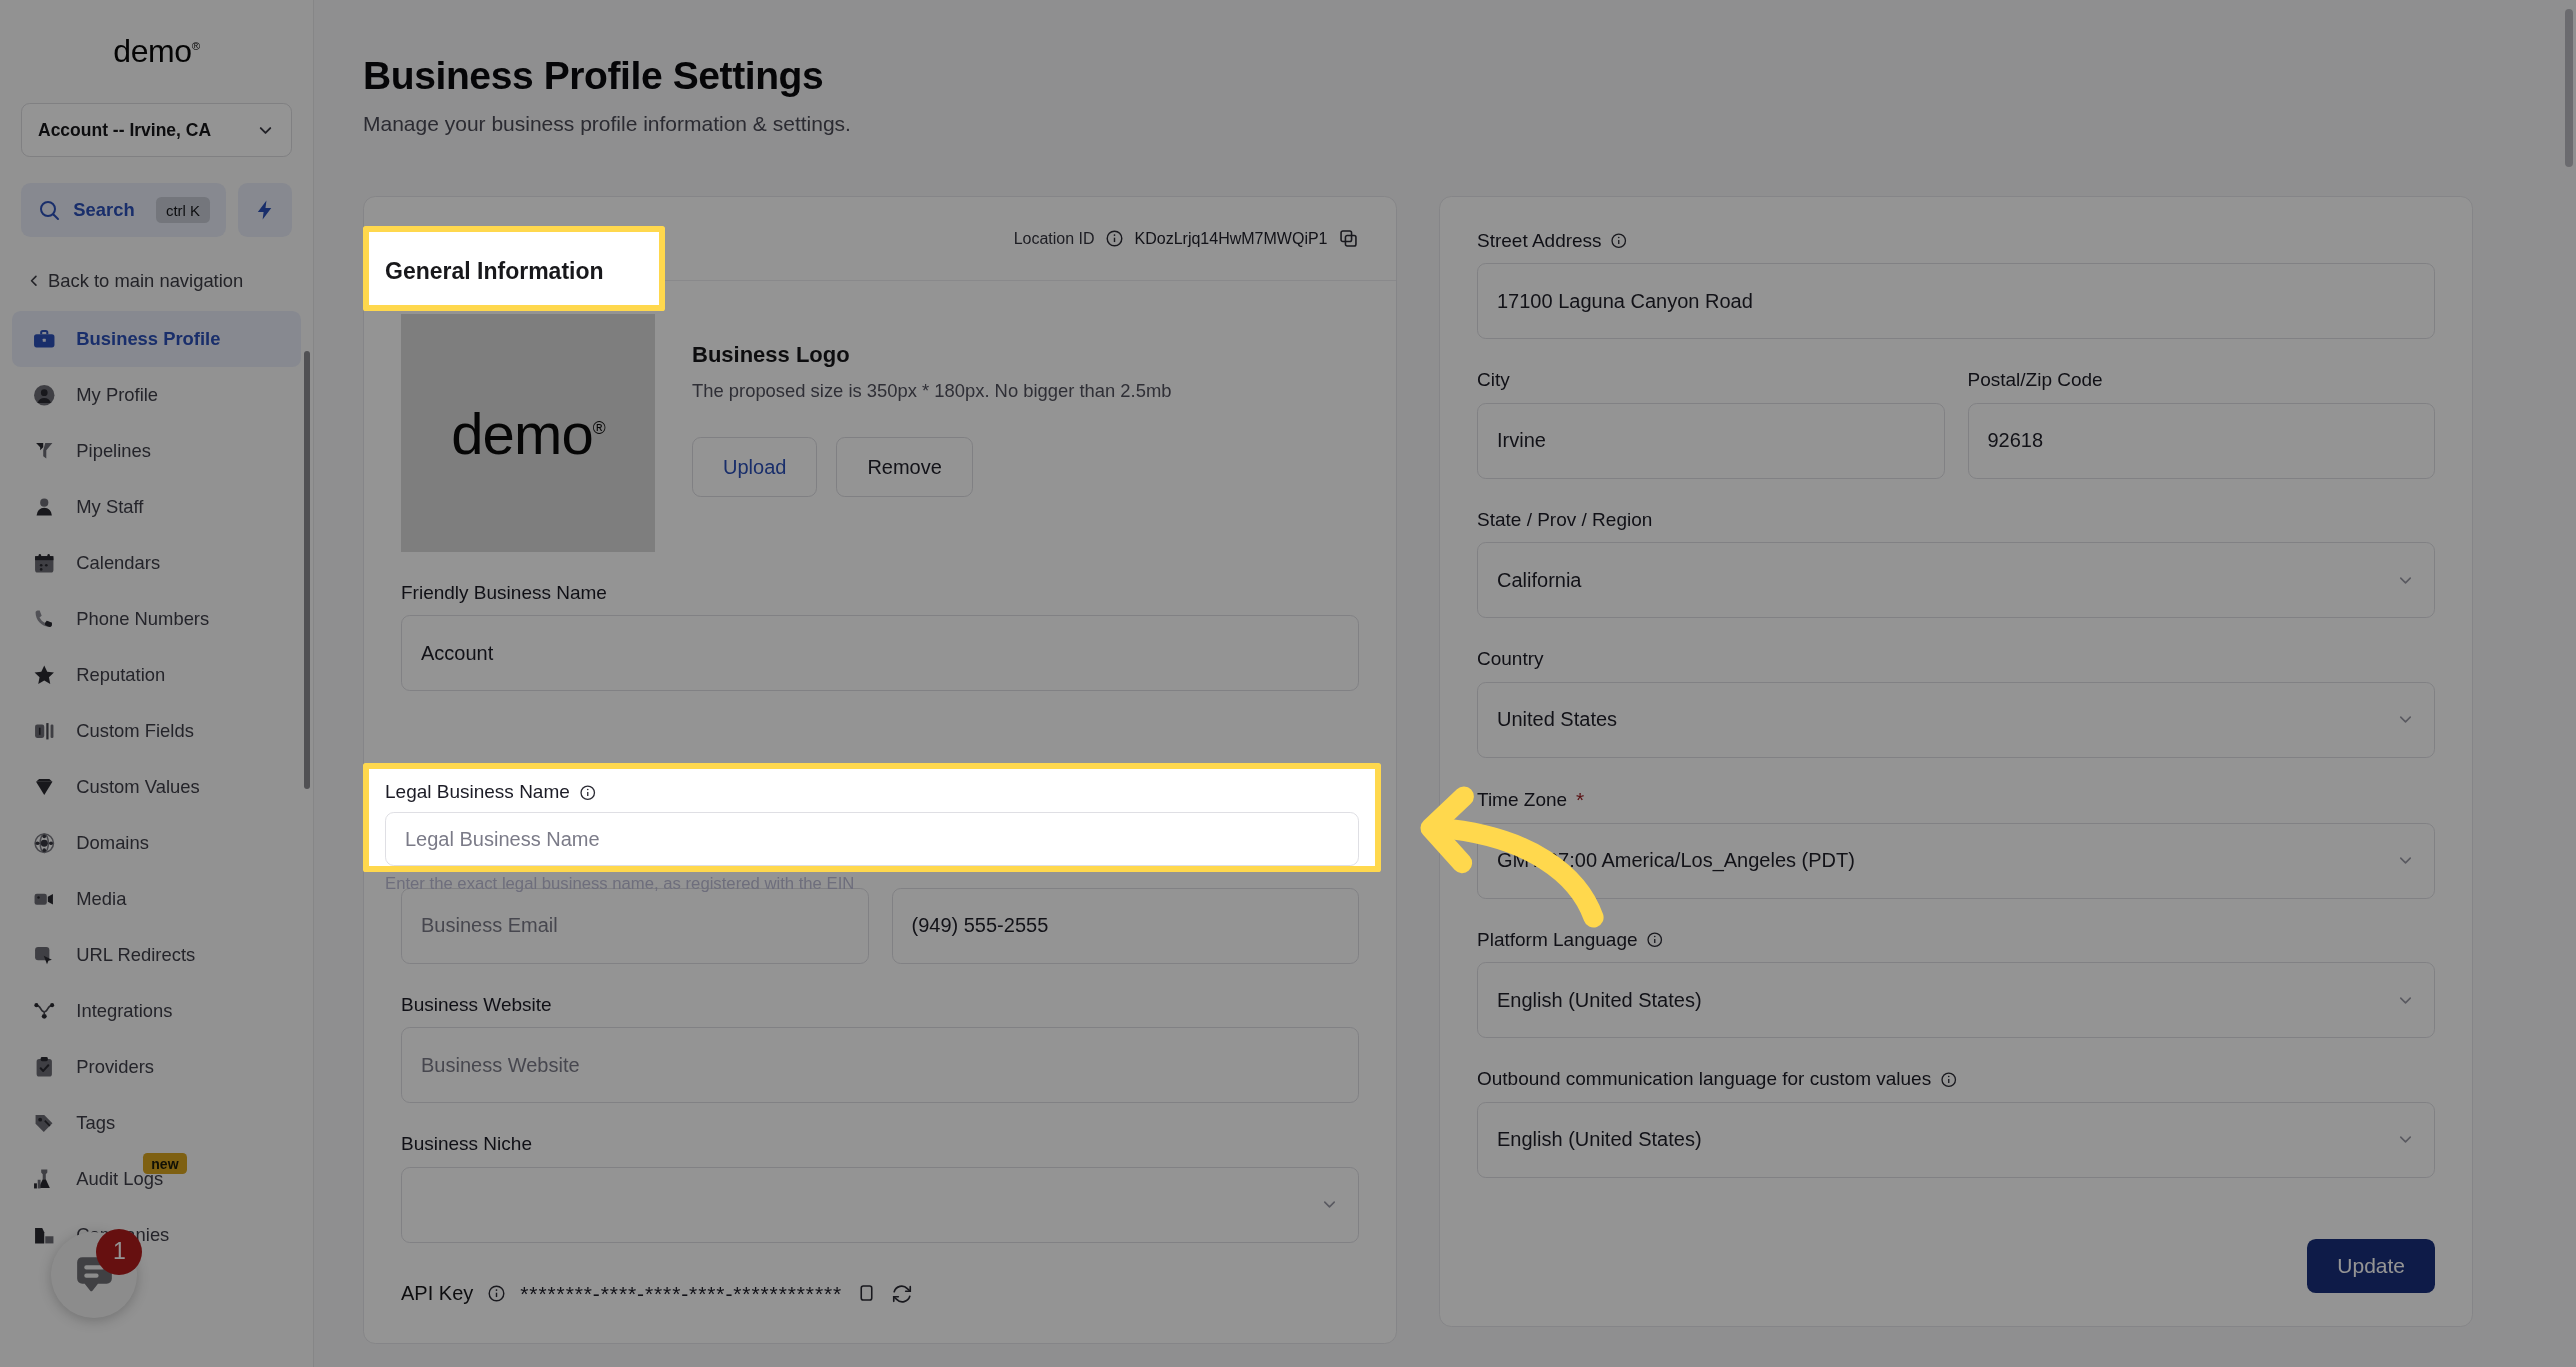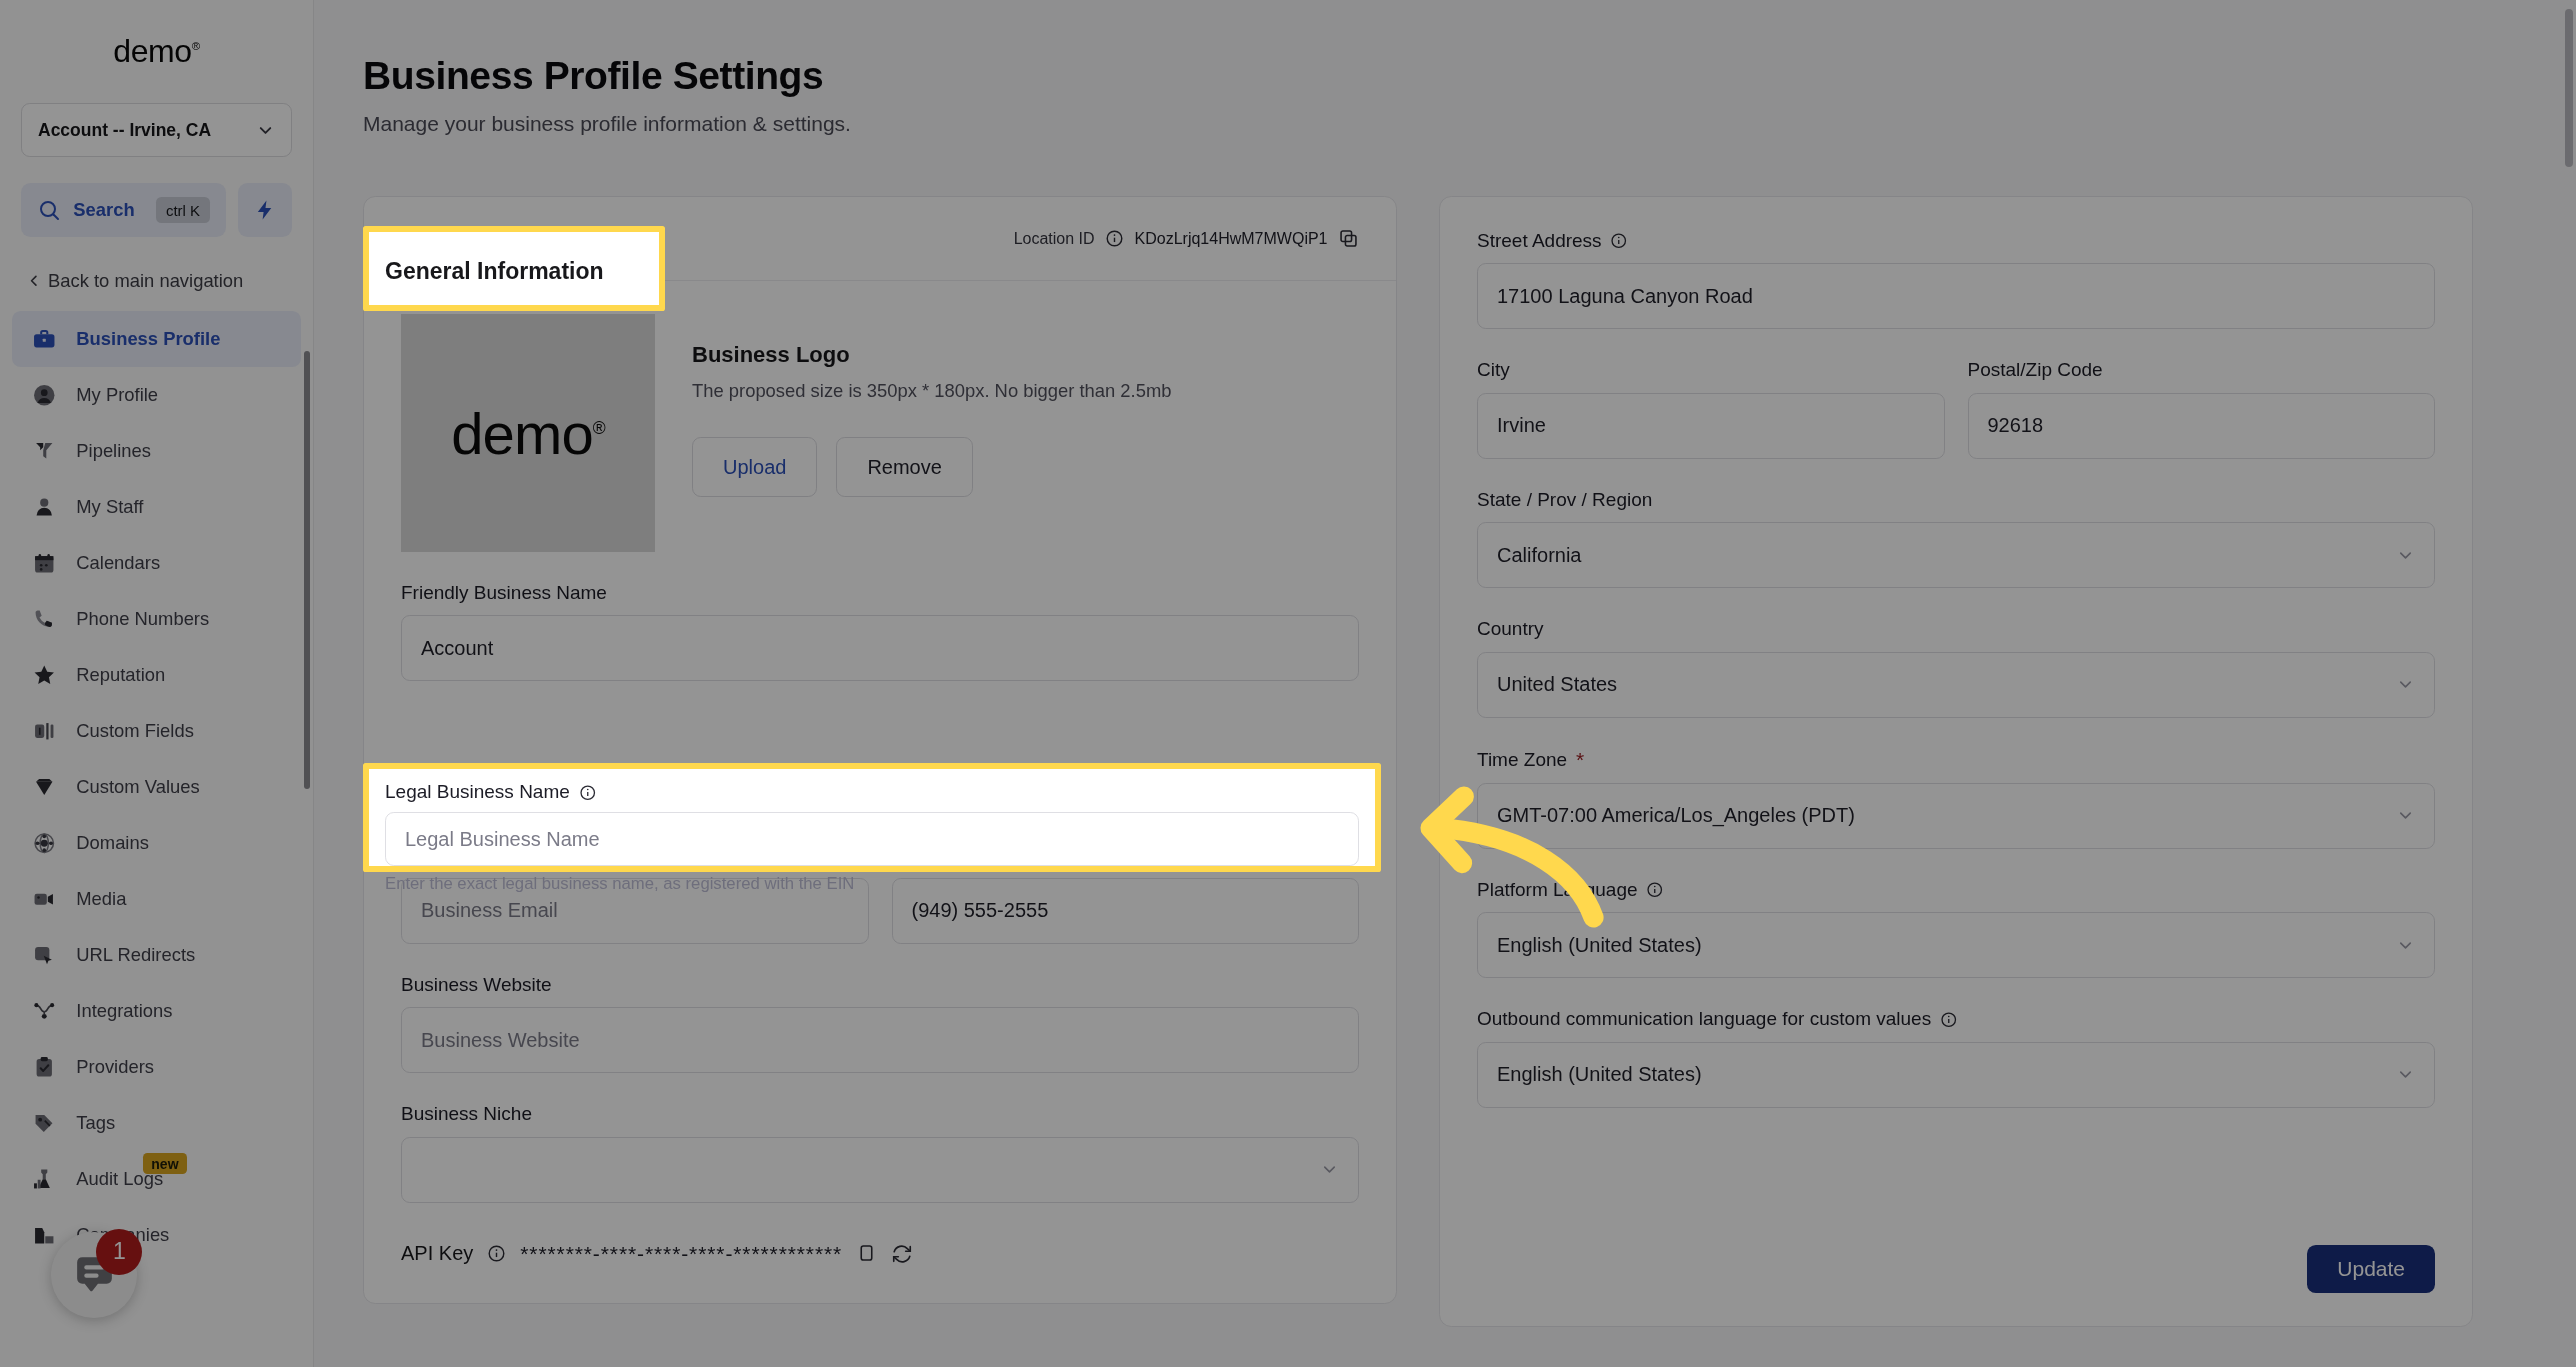--- a/index.html
+++ b/index.html
@@ -135,21 +135,21 @@
   .btn-outline.primary-text { color: #2c50b8; }
 
   
   .fgroup { margin-top: 30px; }
   .flabel {
     font-size: 19px; color: #1c1c26; display: flex; align-items: center; gap: 8.8px;
     margin-bottom: 11.4px;
   }
   .flabel .req { color: #9b2226; font-size: 21px; }
   .finput {
-    height: 66px; border: 0.9px solid #dfdfe4; border-radius: 8.8px; background: #fff;
+    height: 76px; border: 0.9px solid #dfdfe4; border-radius: 8.8px; background: #fff;
     display: flex; align-items: center; padding: 0 19px; font-size: 20px; color: #1f1f29;
   }
   .finput.ph { color: #7b7b88; }
   .finput .selval { flex: 1; }
   .frow { display: flex; gap: 23px; }
   .frow > .fcol { flex: 1; }
 
   
   .hl {
     position: absolute; z-index: 70; border: 6.1px solid #ffd84d; background: #ffffff;
@@ -174,21 +174,21 @@
   
   .apikey {
     display: flex; align-items: center; gap: 14px; margin-top: 39px;
     font-size: 20px; color: #18181b;
   }
   .apikey .stars { letter-spacing: 0.9px; color: #22222c; font-size: 21px; }
 
   
   .update-btn {
     position: absolute; right: 37px; bottom: 33px; background: #19307c; color: #fff;
-    border-radius: 8.8px; height: 48px; padding: 0 30px; display: flex;
+    border-radius: 8.8px; height: 54px; padding: 0 30px; display: flex;
     align-items: center; font-size: 21px; font-weight: 500;
   }
 
   
   .arrow-anno { position: absolute; left: 1399px; top: 770px; z-index: 75; pointer-events: none; }
 
   
   .page-scroll {
     position: absolute; right: 3.5px; top: 8.8px; width: 8px; height: 158px;
     background: #b9b9bf; border-radius: 4.4px; z-index: 50;

